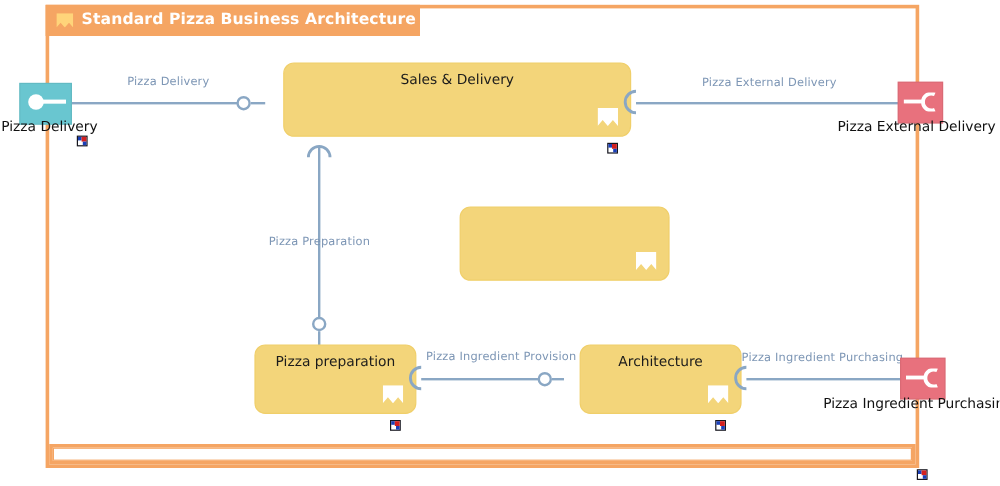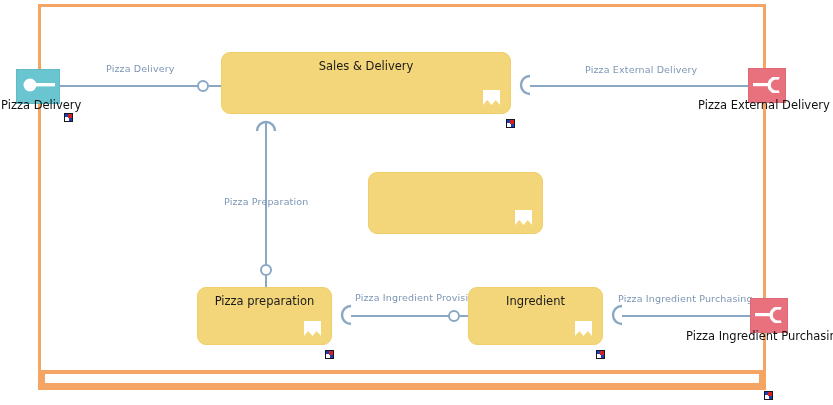--- a/index.html
+++ b/index.html
@@ -51,20 +51,21 @@
     box-sizing: border-box;
   }
 
   
   .fnbox {
     position: absolute;
     box-sizing: border-box;
     background: #f3d57a;
     border-radius: 9px;
     border: 1px solid #f0cf6a;
+    margin-left: 15px;
   }
   .fnbox-label {
     position: absolute;
     top: 6px;
     left: 0;
     right: 0;
     text-align: center;
     font-size: 11.5px;
     color: #1b1b1b;
     white-space: nowrap;
@@ -143,20 +144,28 @@
   .badge .b2 { right: 0px; top: 0px;  width: 4px; height: 4px; background: #d32020; }
   .badge .b3 { right: 0px; bottom: 0px; width: 3px; height: 3px; background: #1a3fb8; }
 </style>
 </head>
 <body>
 
 <div id="canvas">
 
   <div class="group" style="left:38px; top:4px; width:728px; height:386px;"></div>
 
+  <div class="group-title" style="left:38px; top:4px; width:312px; height:26px;">
+    <span style="display:inline-block;width:14px;height:12px;">
+      <svg width="14" height="12" viewBox="0 0 14 12" aria-hidden="true">
+        <path d="M0 0 L14 0 L14 12 L10.5 8 L7 12 L3.5 8 L0 12 Z" fill="#ffd47a"></path>
+      </svg>
+    </span>
+    <span>Standard Pizza Business Architecture [30-40]</span>
+  </div>
 
   <div class="group-footer" style="left:41px; top:370px; width:722px; height:17px;">
     <div class="group-footer-inner"></div>
   </div>
 
   <div class="badge" style="left:764px; top:391px;">
     <i class="b1"></i>
       <i class="b2"></i>
       <i class="b3"></i>
   </div>
@@ -251,21 +260,21 @@
     <svg width="20" height="22" viewBox="0 0 20 22" aria-hidden="true">
       <path d="M17 2 A9 9 0 0 0 17 20" fill="none" stroke="#8aa7c4" stroke-width="2.4"></path>
     </svg>
   </div>
   <div class="conn-line conn-h" style="left:351px; top:315px; width:99px;"></div>
   <div class="conn-label" style="left:355px; top:292px;">Pizza Ingredient Provision</div>
   <div class="ball" style="left:448px; top:310px;"></div>
   <div class="conn-line conn-h" style="left:460px; top:315px; width:10px;"></div>
 
   <div class="fnbox" style="left:468px; top:287px; width:135px; height:58px;">
-    <div class="fnbox-label">Ingredient</div>
+    <div class="fnbox-label">Architecture</div>
     <span class="crown">
       <svg width="17" height="15" viewBox="0 0 17 15" aria-hidden="true">
         <path d="M0 0 L17 0 L17 15 L12.75 10 L8.5 15 L4.25 10 L0 15 Z" fill="#ffffff"></path>
       </svg>
     </span>
   </div>
   <div class="badge" style="left:596px; top:350px;">
     <i class="b1"></i>
       <i class="b2"></i>
       <i class="b3"></i>

